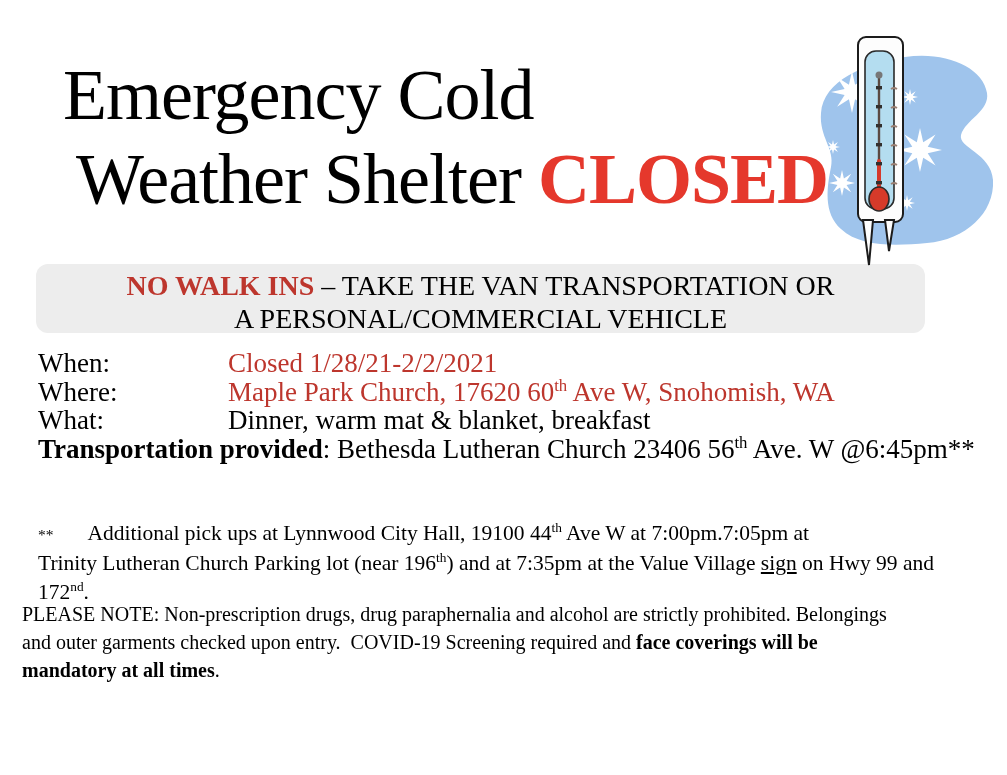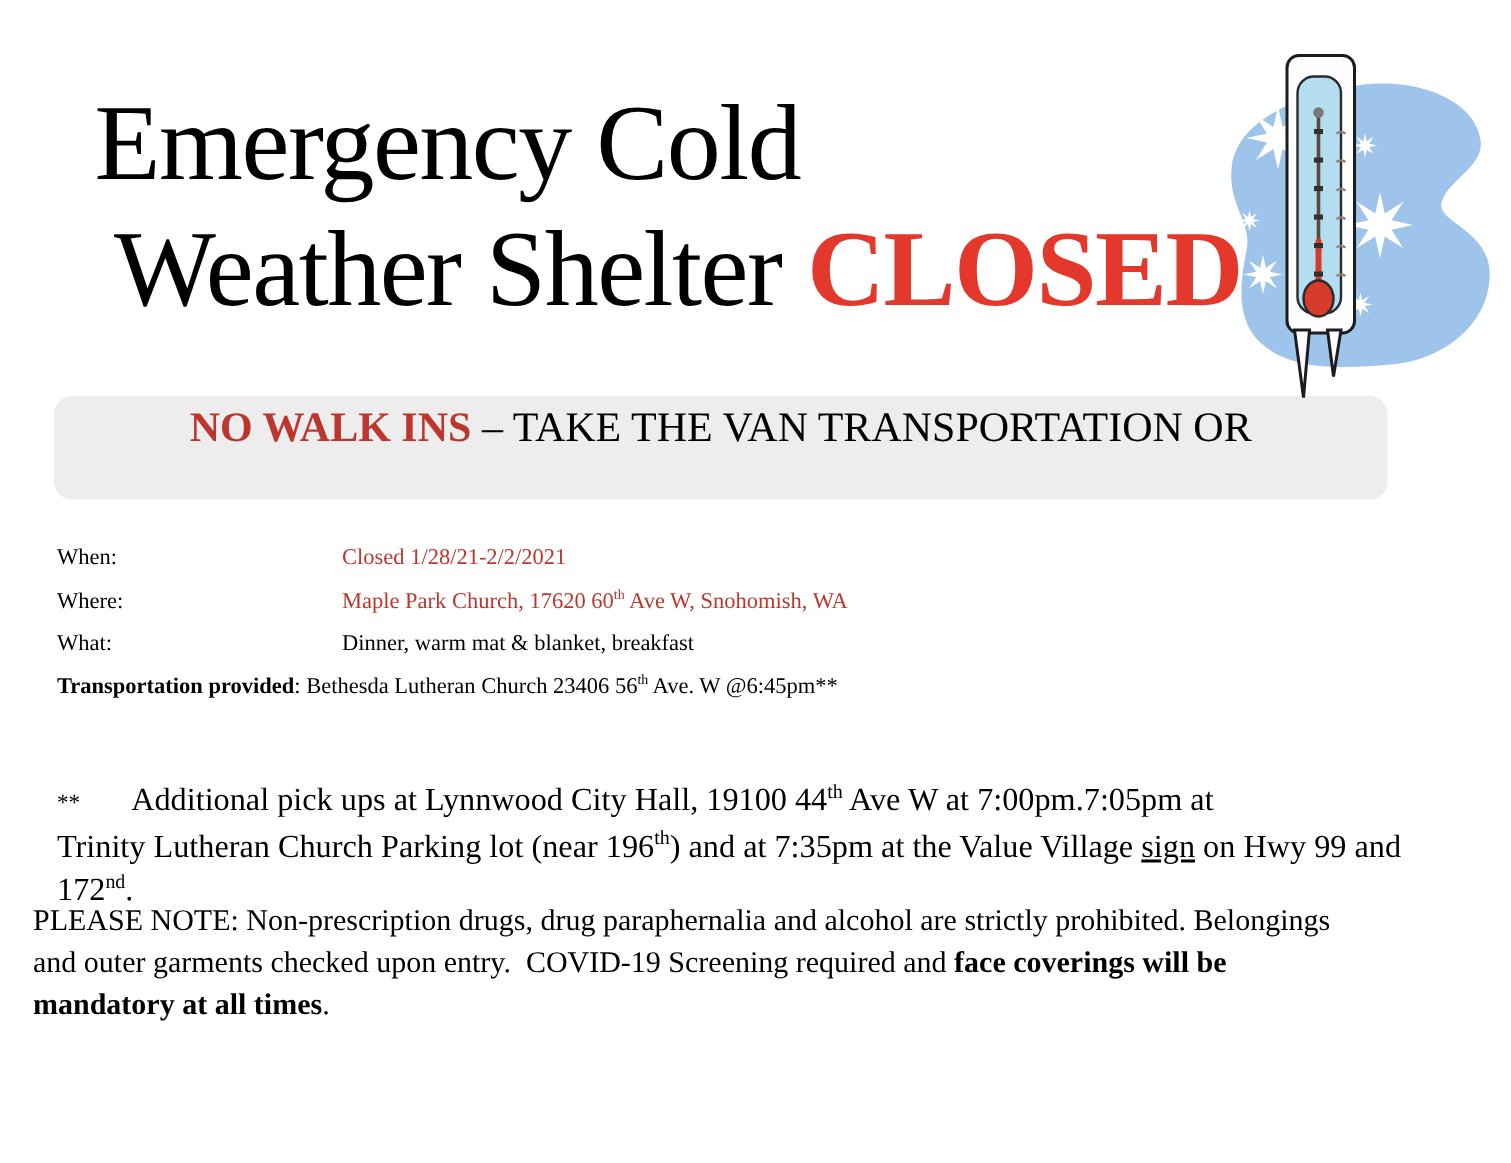--- a/index.html
+++ b/index.html
@@ -33,21 +33,21 @@
 
   
   .banner {
     position:absolute; left:36px; top:264px; width:889px; height:69px;
     background:var(--banner_bg); z-index:1;
     text-align:center; font-size:28px; line-height:33px; padding-top:5px;
     box-sizing:border-box; white-space:nowrap;border-radius:12px;
   }
 
   
-  .info    { position:absolute; left:38px; top:358px;  font-size:15px; line-height:28.5px; white-space:nowrap; }
+  .info    { position:absolute; left:38px; top:349px;  font-size:27px; line-height:28.5px; white-space:nowrap; }
   .info .label { display:inline-block; width:190px; }
   .pickups { position:absolute; left:38px; top:503px;  font-size:21.5px; line-height:29px;   white-space:nowrap;margin-top:16px; }
   .note    { position:absolute; left:22px; top:600px;  font-size:20px; line-height:28px;   white-space:nowrap; }
   .footer  { position:absolute; left:0;    top:716px;  width:100%; text-align:center; font-size:19.5px; }
 
   
   .red-text { color:var(--accent_red); }
   .b { font-weight:bold; }
   .u { text-decoration:underline; }
   .small { font-size:0.72em; }
@@ -97,21 +97,21 @@
         <path class="t-num" fill="none" d="M76,93 q3,-2 6,0"></path>
         <path class="t-num" fill="none" d="M76,112 q3,-2 6,0"></path>
         <path class="t-num" fill="none" d="M76,131 q3,-2 6,0"></path>
         <path class="t-num" fill="none" d="M76,150 q3,-2 6,0"></path>
         <path class="t-num" fill="none" d="M76,169 q3,-2 6,0"></path>
       </g>
     </g>
   </svg>
 
   <div class="banner">
-    <span><span class="red-text b">NO WALK INS</span><span> – TAKE THE VAN TRANSPORTATION OR</span><br></span>
+    <span><span class="red-text b">NO WALK INS</span><span> – TAKE THE VAN TRANSPORTATION OR</span><br><span>A PERSONAL/COMMERCIAL VEHICLE</span></span>
   </div>
 
   <div class="info">
     <div>
       <span class="label">When:</span><span><span class="red-text">Closed 1/28/21-2/2/2021</span></span>
     </div>
     <div>
       <span class="label">Where:</span><span><span class="red-text">Maple Park Church, 17620 60</span><sup class="red-text">th</sup><span class="red-text"> Ave W, Snohomish, WA</span></span>
     </div>
     <div>

